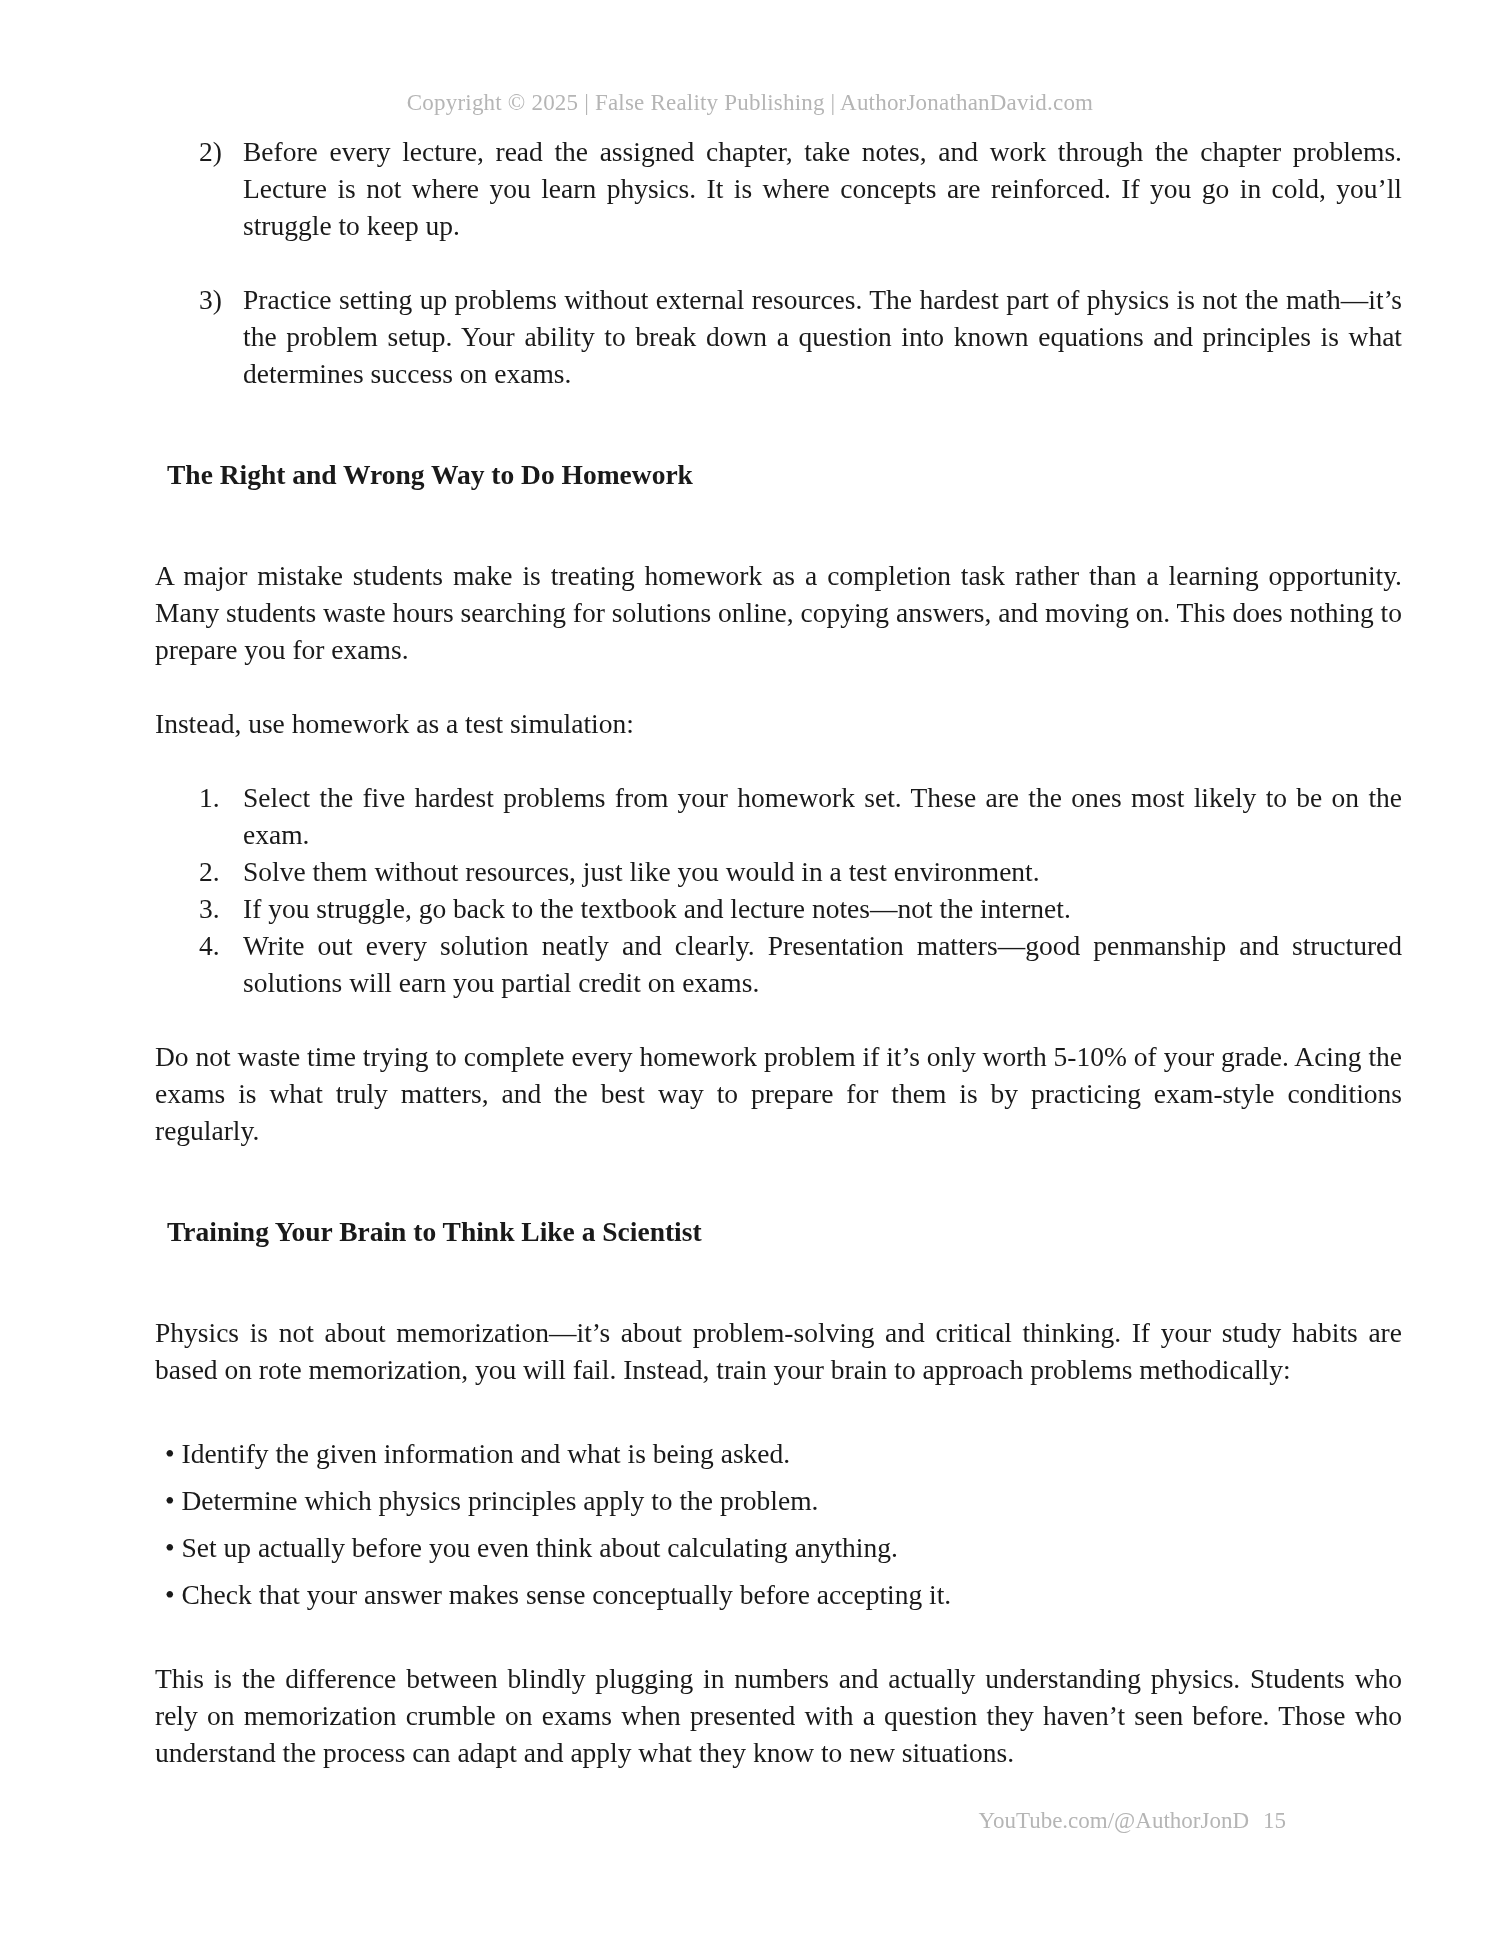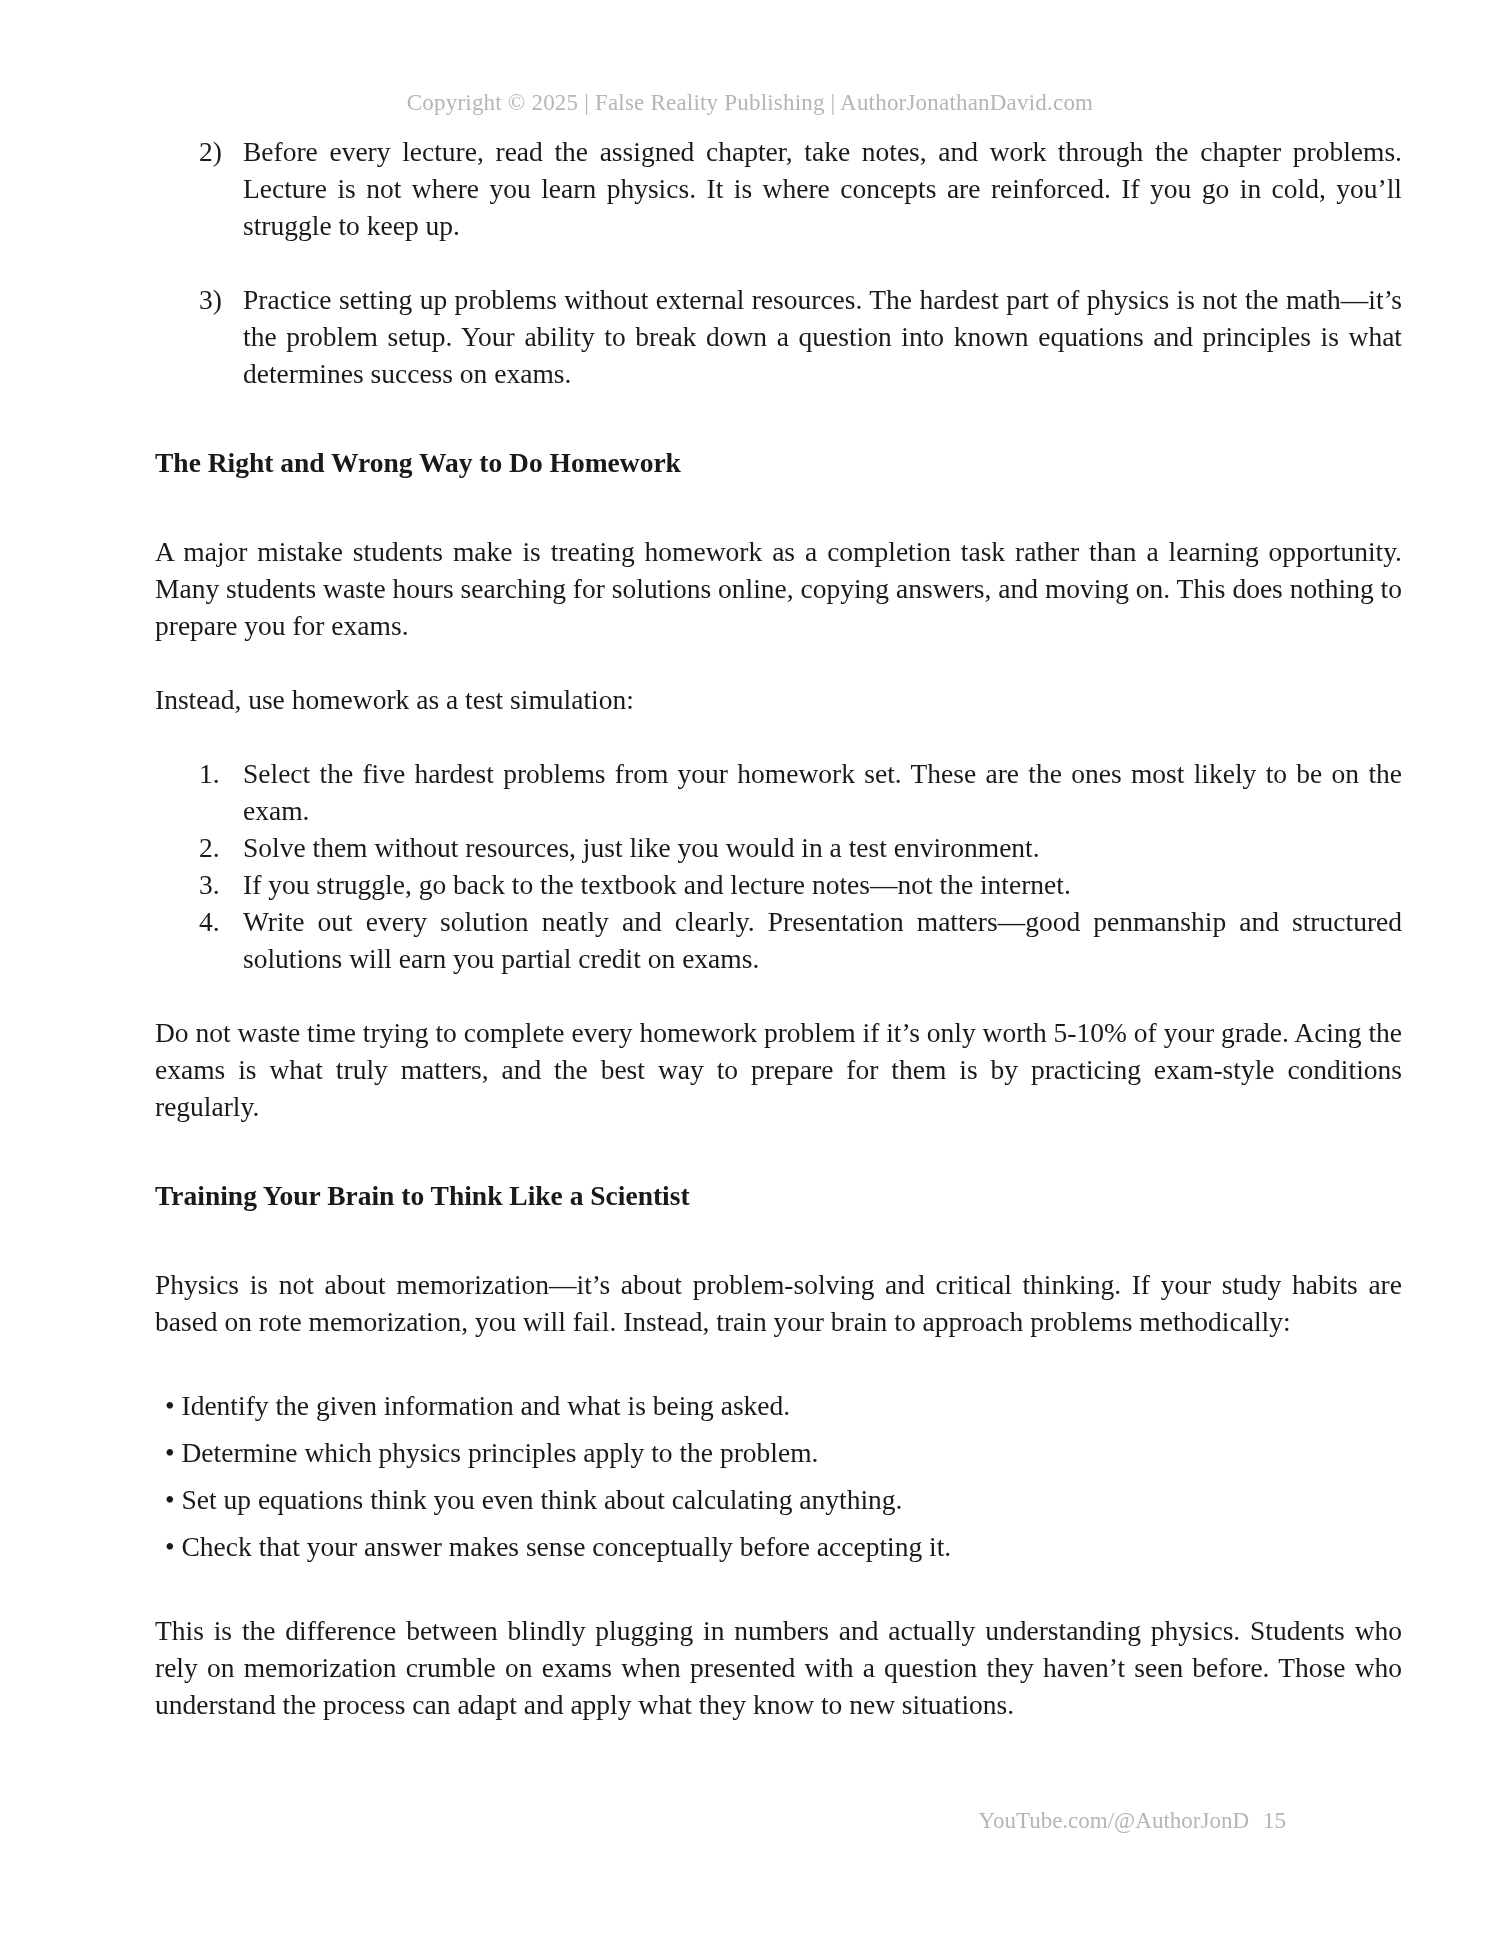--- a/index.html
+++ b/index.html
@@ -11,21 +11,21 @@
   .content { position: absolute; left: 155px; top: 133px; width: 1247px;
              font-size: 27.5px; line-height: 37px; }
   .p { margin: 0; text-align: justify; }
   .p.last { text-align-last: left; }
   .ol-item { display: flex; margin: 0; }
   .ol-num { flex: 0 0 auto; width: 88px; text-align: right; padding-right: 0; box-sizing: border-box; }
   .ol-num span { display: inline-block; width: 44px; text-align: left; }
   .ol-text { flex: 1; text-align: justify; }
   .gap-37 { height: 37px; }
   .gap-52 { height: 52px; }
-  .heading { margin: 0; font-size: 27.5px; line-height: 37px; }
+  .heading { margin: 12px; font-size: 27.5px; line-height: 37px; }
   .bullet { margin: 10px; }
   .footer { position: absolute; top: 1808px; right: 98px; font-size: 23px; color: #b5b5b5; margin-left: 24px; }
   .footer .pg { margin-left: 14px; }
 </style>
 </head>
 <body>
 
 <div class="page">
 
   <div class="header">Copyright © 2025 | False Reality Publishing | AuthorJonathanDavid.com</div>
@@ -76,21 +76,21 @@
     <div class="gap-52"></div>
     <h2 class="heading">Training Your Brain to Think Like a Scientist</h2>
     <div class="gap-52"></div>
 
     <p class="p last">Physics is not about memorization—it’s about problem-solving and critical thinking. If your study habits are based on rote memorization, you will fail. Instead, train your brain to approach problems methodically:</p>
     <div class="gap-37"></div>
 
     <div>
       <p class="bullet">• Identify the given information and what is being asked.</p>
       <p class="bullet">• Determine which physics principles apply to the problem.</p>
-      <p class="bullet">• Set up equations think you even think about calculating anything.</p>
+      <p class="bullet">• Set up actually before you even think about calculating anything.</p>
       <p class="bullet">• Check that your answer makes sense conceptually before accepting it.</p>
     </div>
 
     <div class="gap-37"></div>
     <p class="p last">This is the difference between blindly plugging in numbers and actually understanding physics. Students who rely on memorization crumble on exams when presented with a question they haven’t seen before. Those who understand the process can adapt and apply what they know to new situations.</p>
   </div>
 
   <div class="footer">
     <span>YouTube.com/@AuthorJonD</span><span class="pg">15</span>
   </div>

